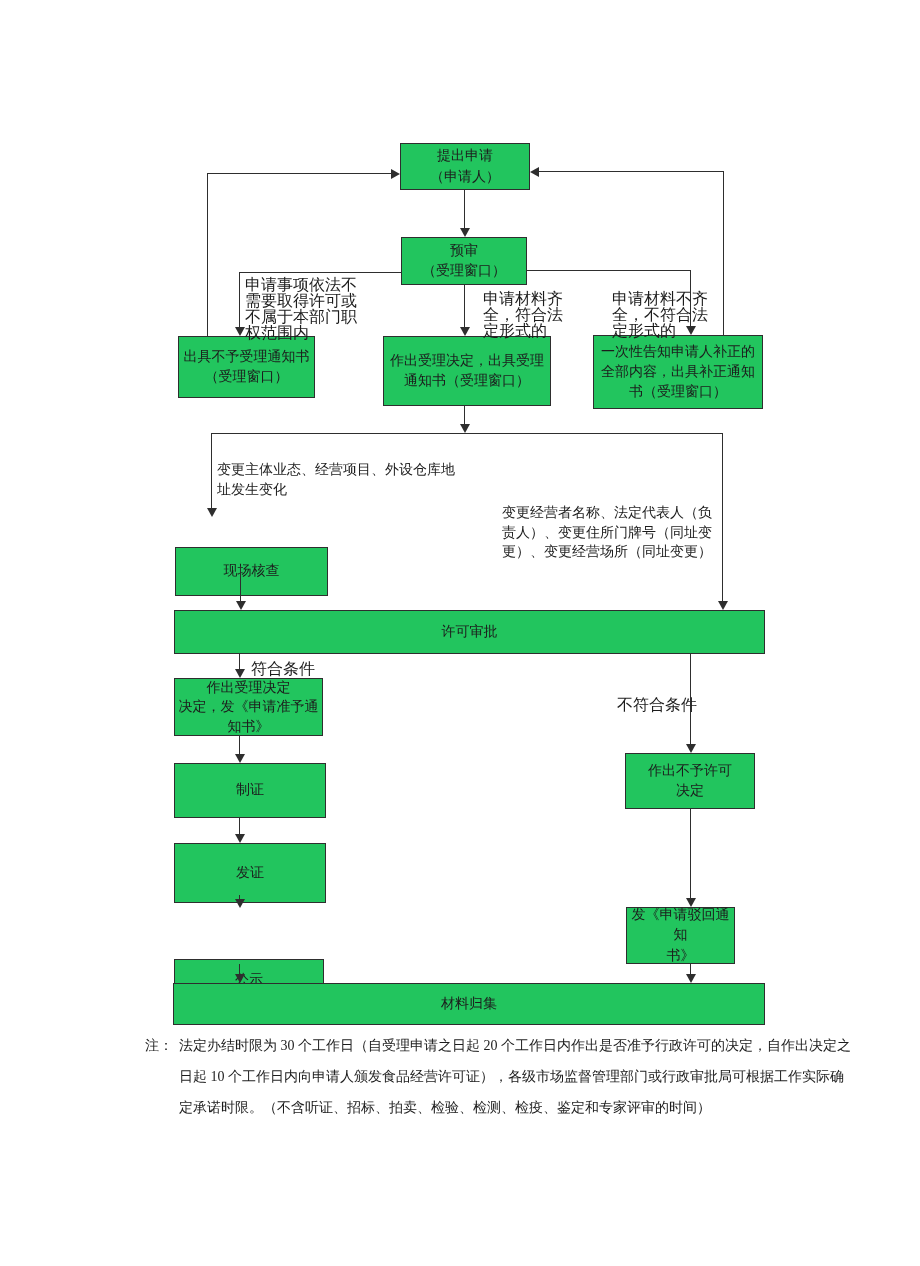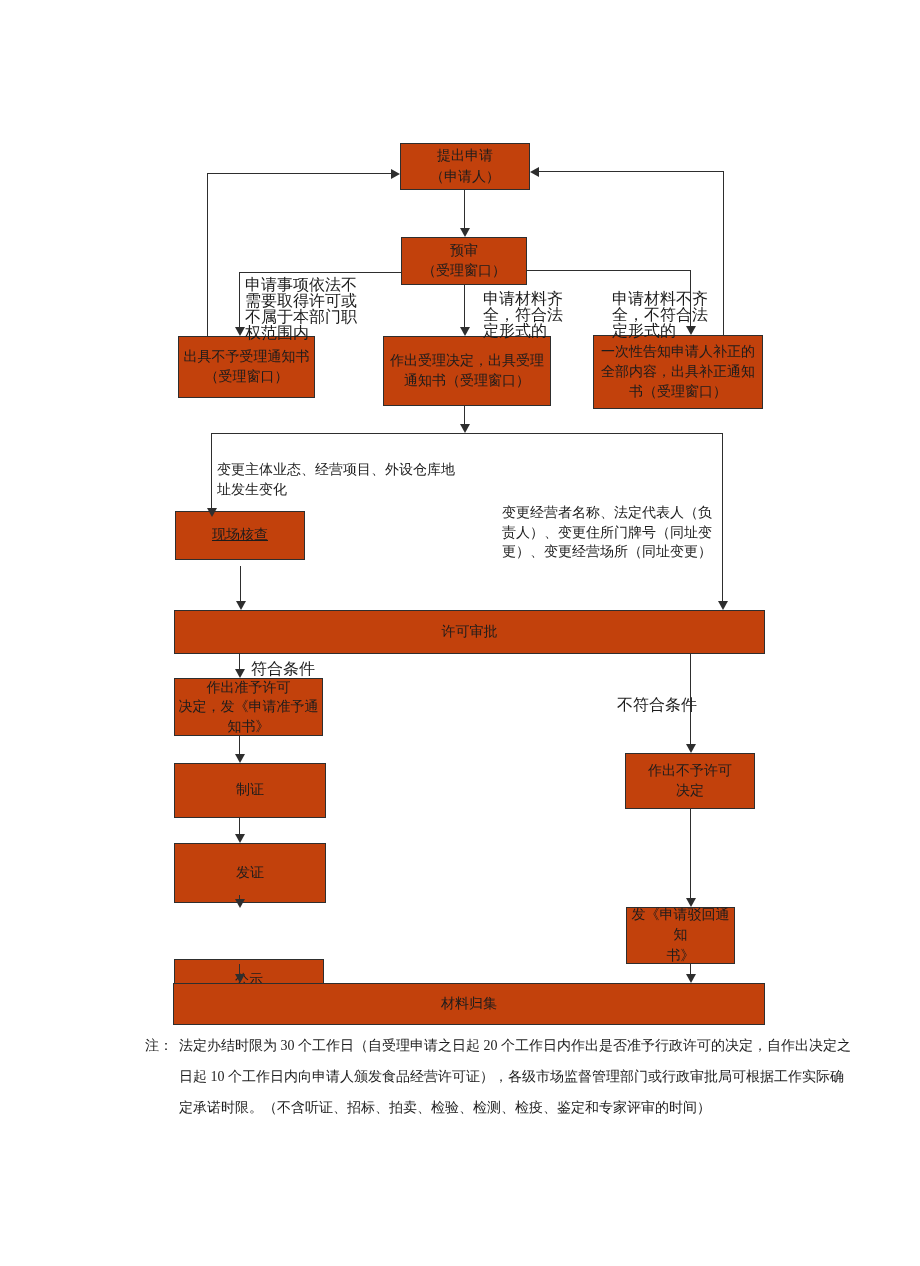--- a/index.html
+++ b/index.html
@@ -1,20 +1,20 @@
 <!DOCTYPE html>
 <html><head>
 <meta charset="utf-8">
 <style>
   :root { --ln:#2e2e2e; --tx:#1c1c1c; }
   * { margin:0; padding:0; box-sizing:border-box; }
   body { background:#ffffff; font-family:"Liberation Serif","DejaVu Serif",serif; color:var(--tx); }
   #page { position:relative; width:920px; height:1266px; background:#ffffff; overflow:hidden; }
   .box {
-    position:absolute; border:1px solid var(--ln); background:#c2410c;
+    position:absolute; border:1px solid var(--ln); background:#22c55e;
     display:flex; align-items:center; justify-content:center;
     text-align:center; font-size:14px; line-height:1.45; white-space:pre-line;
   }
   .lbl { position:absolute; font-size:16px; line-height:16px; white-space:pre-line; }
   .lbl-lg { position:absolute; font-size:14px; line-height:19.5px; white-space:pre-line; }
   .v { position:absolute; width:1px; background:var(--ln); }
   .h { position:absolute; height:1px; background:var(--ln); }
   .ar { position:absolute; width:0; height:0; }
   .ar-d { border-left:5px solid transparent; border-right:5px solid transparent; border-top:9px solid var(--ln); }
   .ar-r { border-top:5px solid transparent; border-bottom:5px solid transparent; border-left:9px solid var(--ln); }
@@ -32,23 +32,23 @@
 （申请人）</span></div>
   <div class="box" style="left:401px;top:237px;width:126px;height:48px;"><span>预审
 （受理窗口）</span></div>
   <div class="box" style="left:178px;top:336px;width:137px;height:62px;"><span>出具不予受理通知书
 （受理窗口）</span></div>
   <div class="box" style="left:383px;top:336px;width:168px;height:70px;"><span>作出受理决定，出具受理
 通知书（受理窗口）</span></div>
   <div class="box" style="left:593px;top:335px;width:170px;height:74px;"><span>一次性告知申请人补正的
 全部内容，出具补正通知
 书（受理窗口）</span></div>
-  <div class="box" style="left:175px;top:511px;width:130px;height:49px;text-decoration:underline;"><span>现场核查</span></div>
+  <div class="box" style="left:175px;top:547px;width:153px;height:49px;"><span>现场核查</span></div>
   <div class="box" style="left:174px;top:610px;width:591px;height:44px;"><span>许可审批</span></div>
-  <div class="box" style="left:174px;top:678px;width:149px;height:58px;line-height:1.38;"><span>作出准予许可
+  <div class="box" style="left:174px;top:678px;width:149px;height:58px;line-height:1.38;"><span>作出受理决定
 决定，发《申请准予通
 知书》</span></div>
   <div class="box" style="left:625px;top:753px;width:130px;height:56px;"><span>作出不予许可
 决定</span></div>
   <div class="box" style="left:174px;top:763px;width:152px;height:55px;"><span>制证</span></div>
   <div class="box" style="left:174px;top:843px;width:152px;height:60px;"><span>发证</span></div>
   <div class="box" style="left:174px;top:959px;width:150px;height:43px;"><span>公示</span></div>
   <div class="box" style="left:626px;top:907px;width:109px;height:57px;"><span>发《申请驳回通知
 书》</span></div>
   <div class="box" style="left:173px;top:983px;width:592px;height:42px;"><span>材料归集</span></div>

